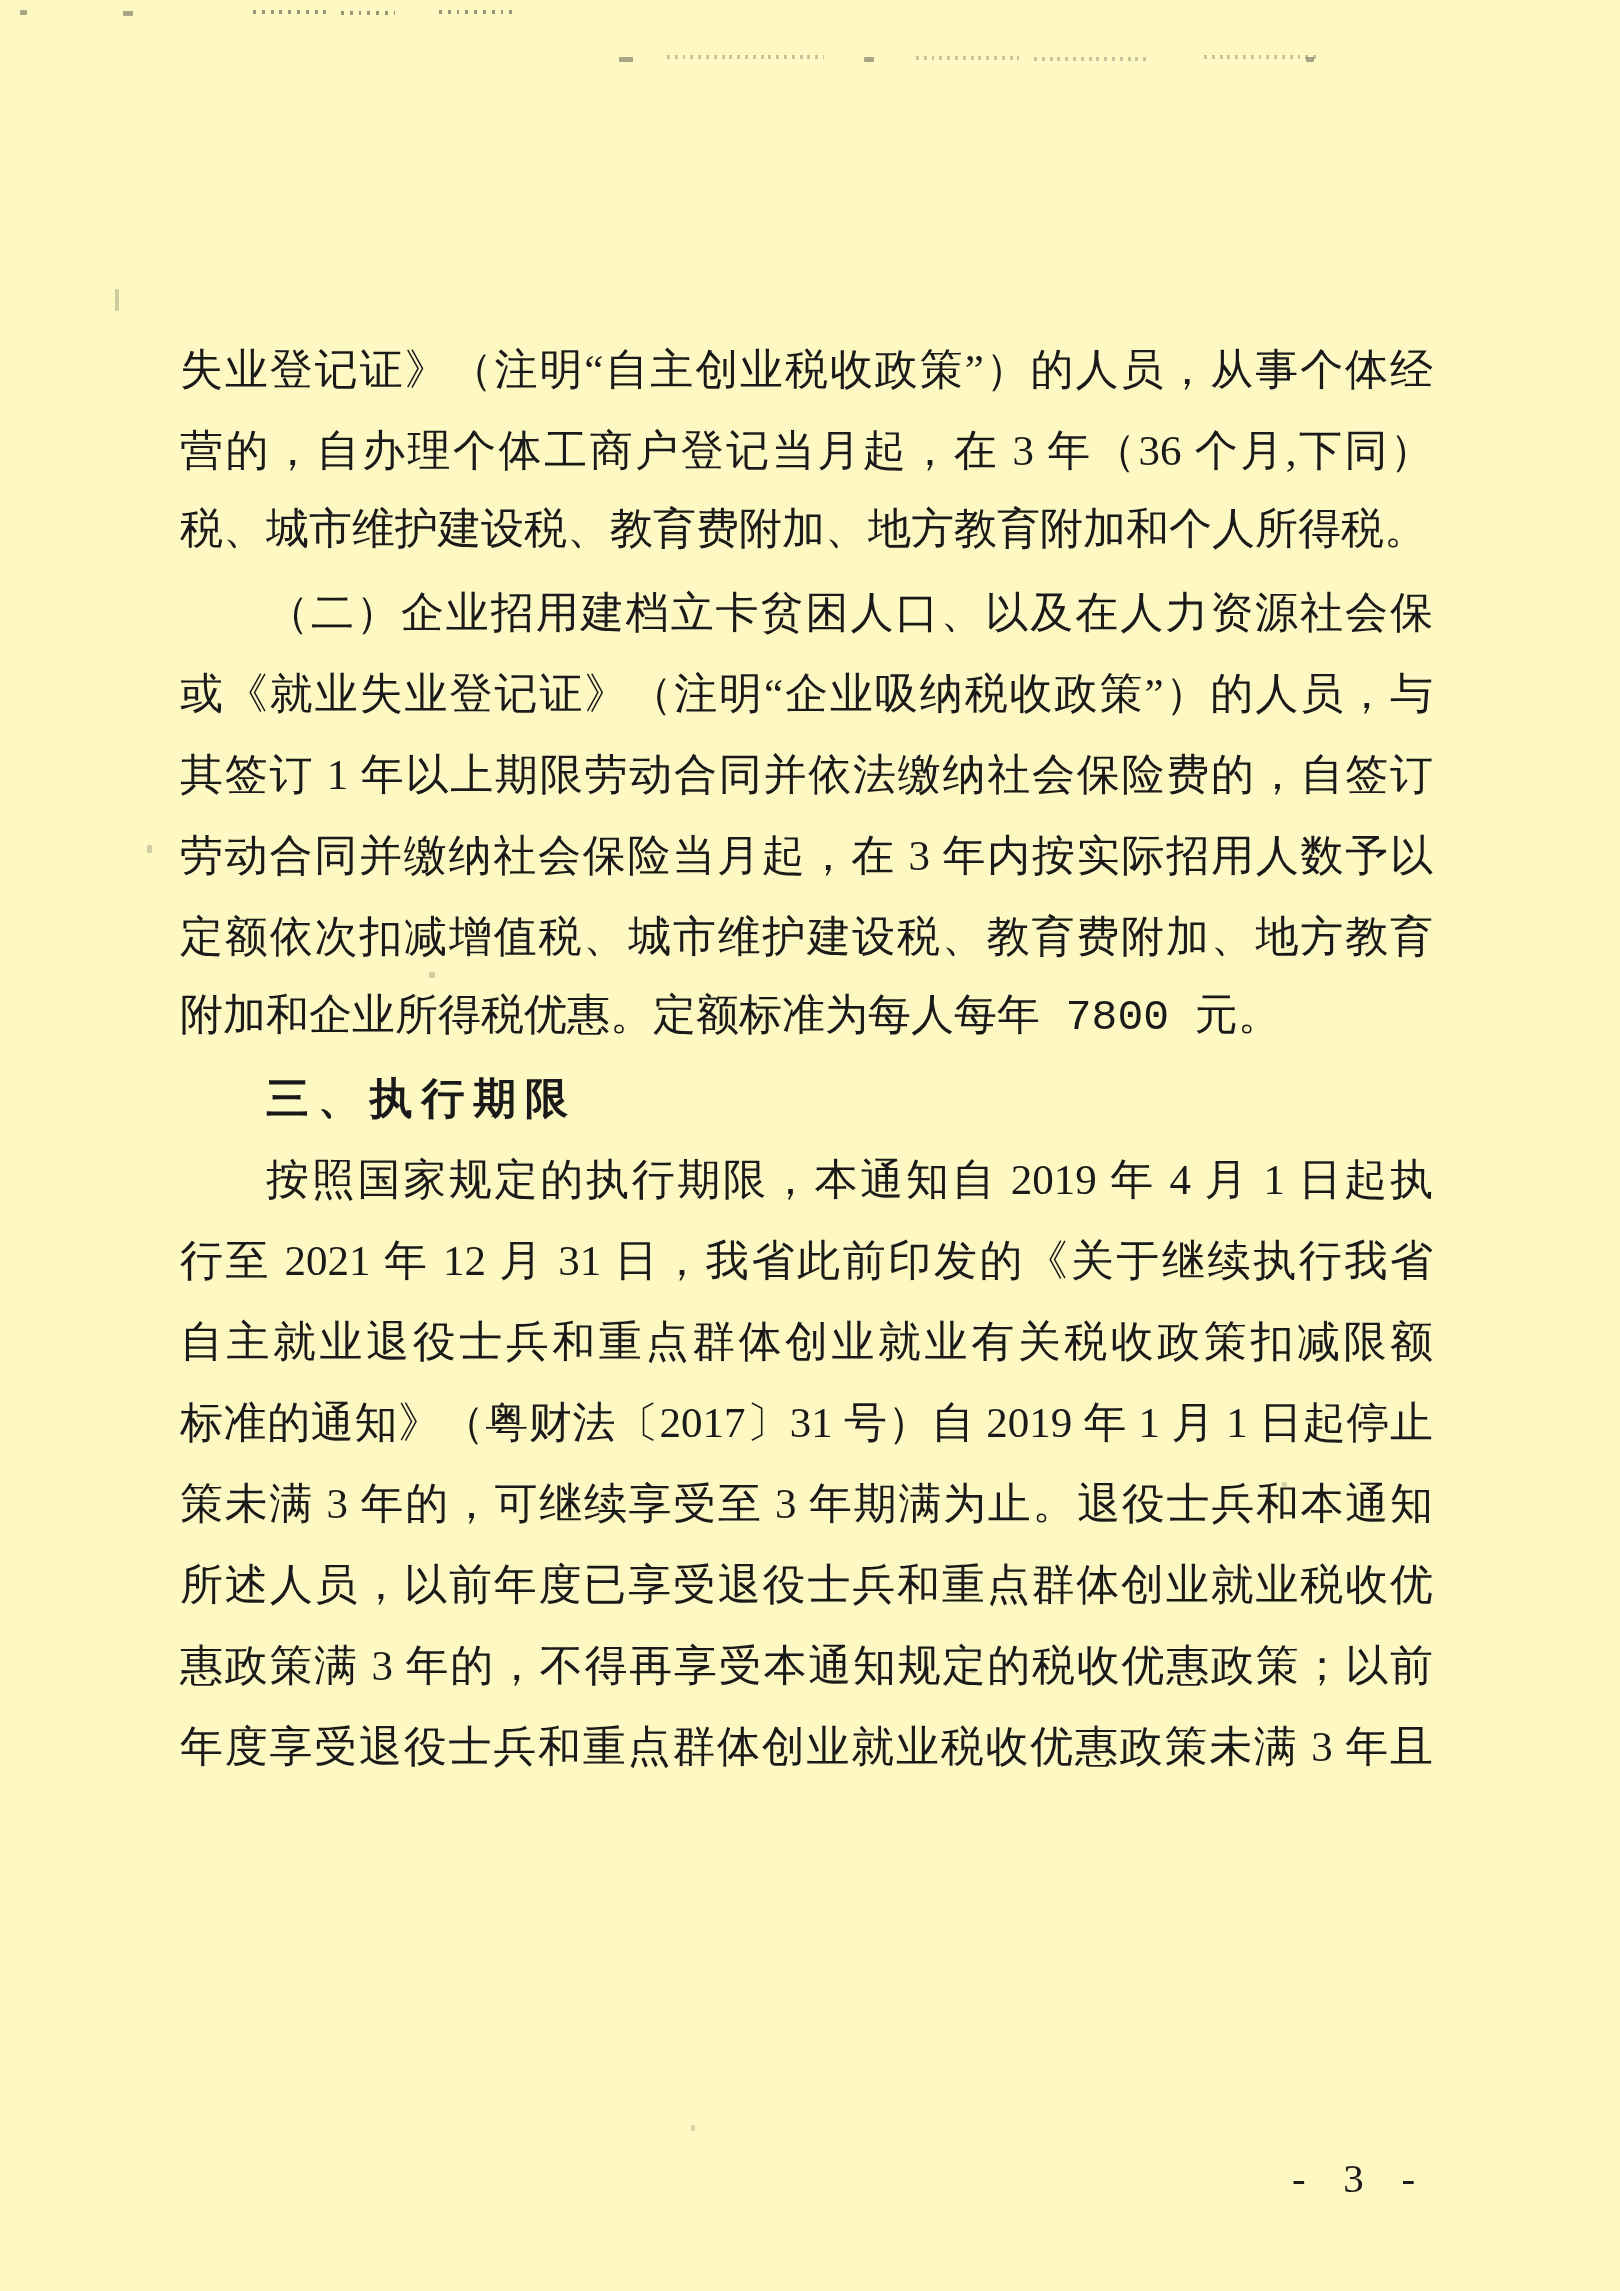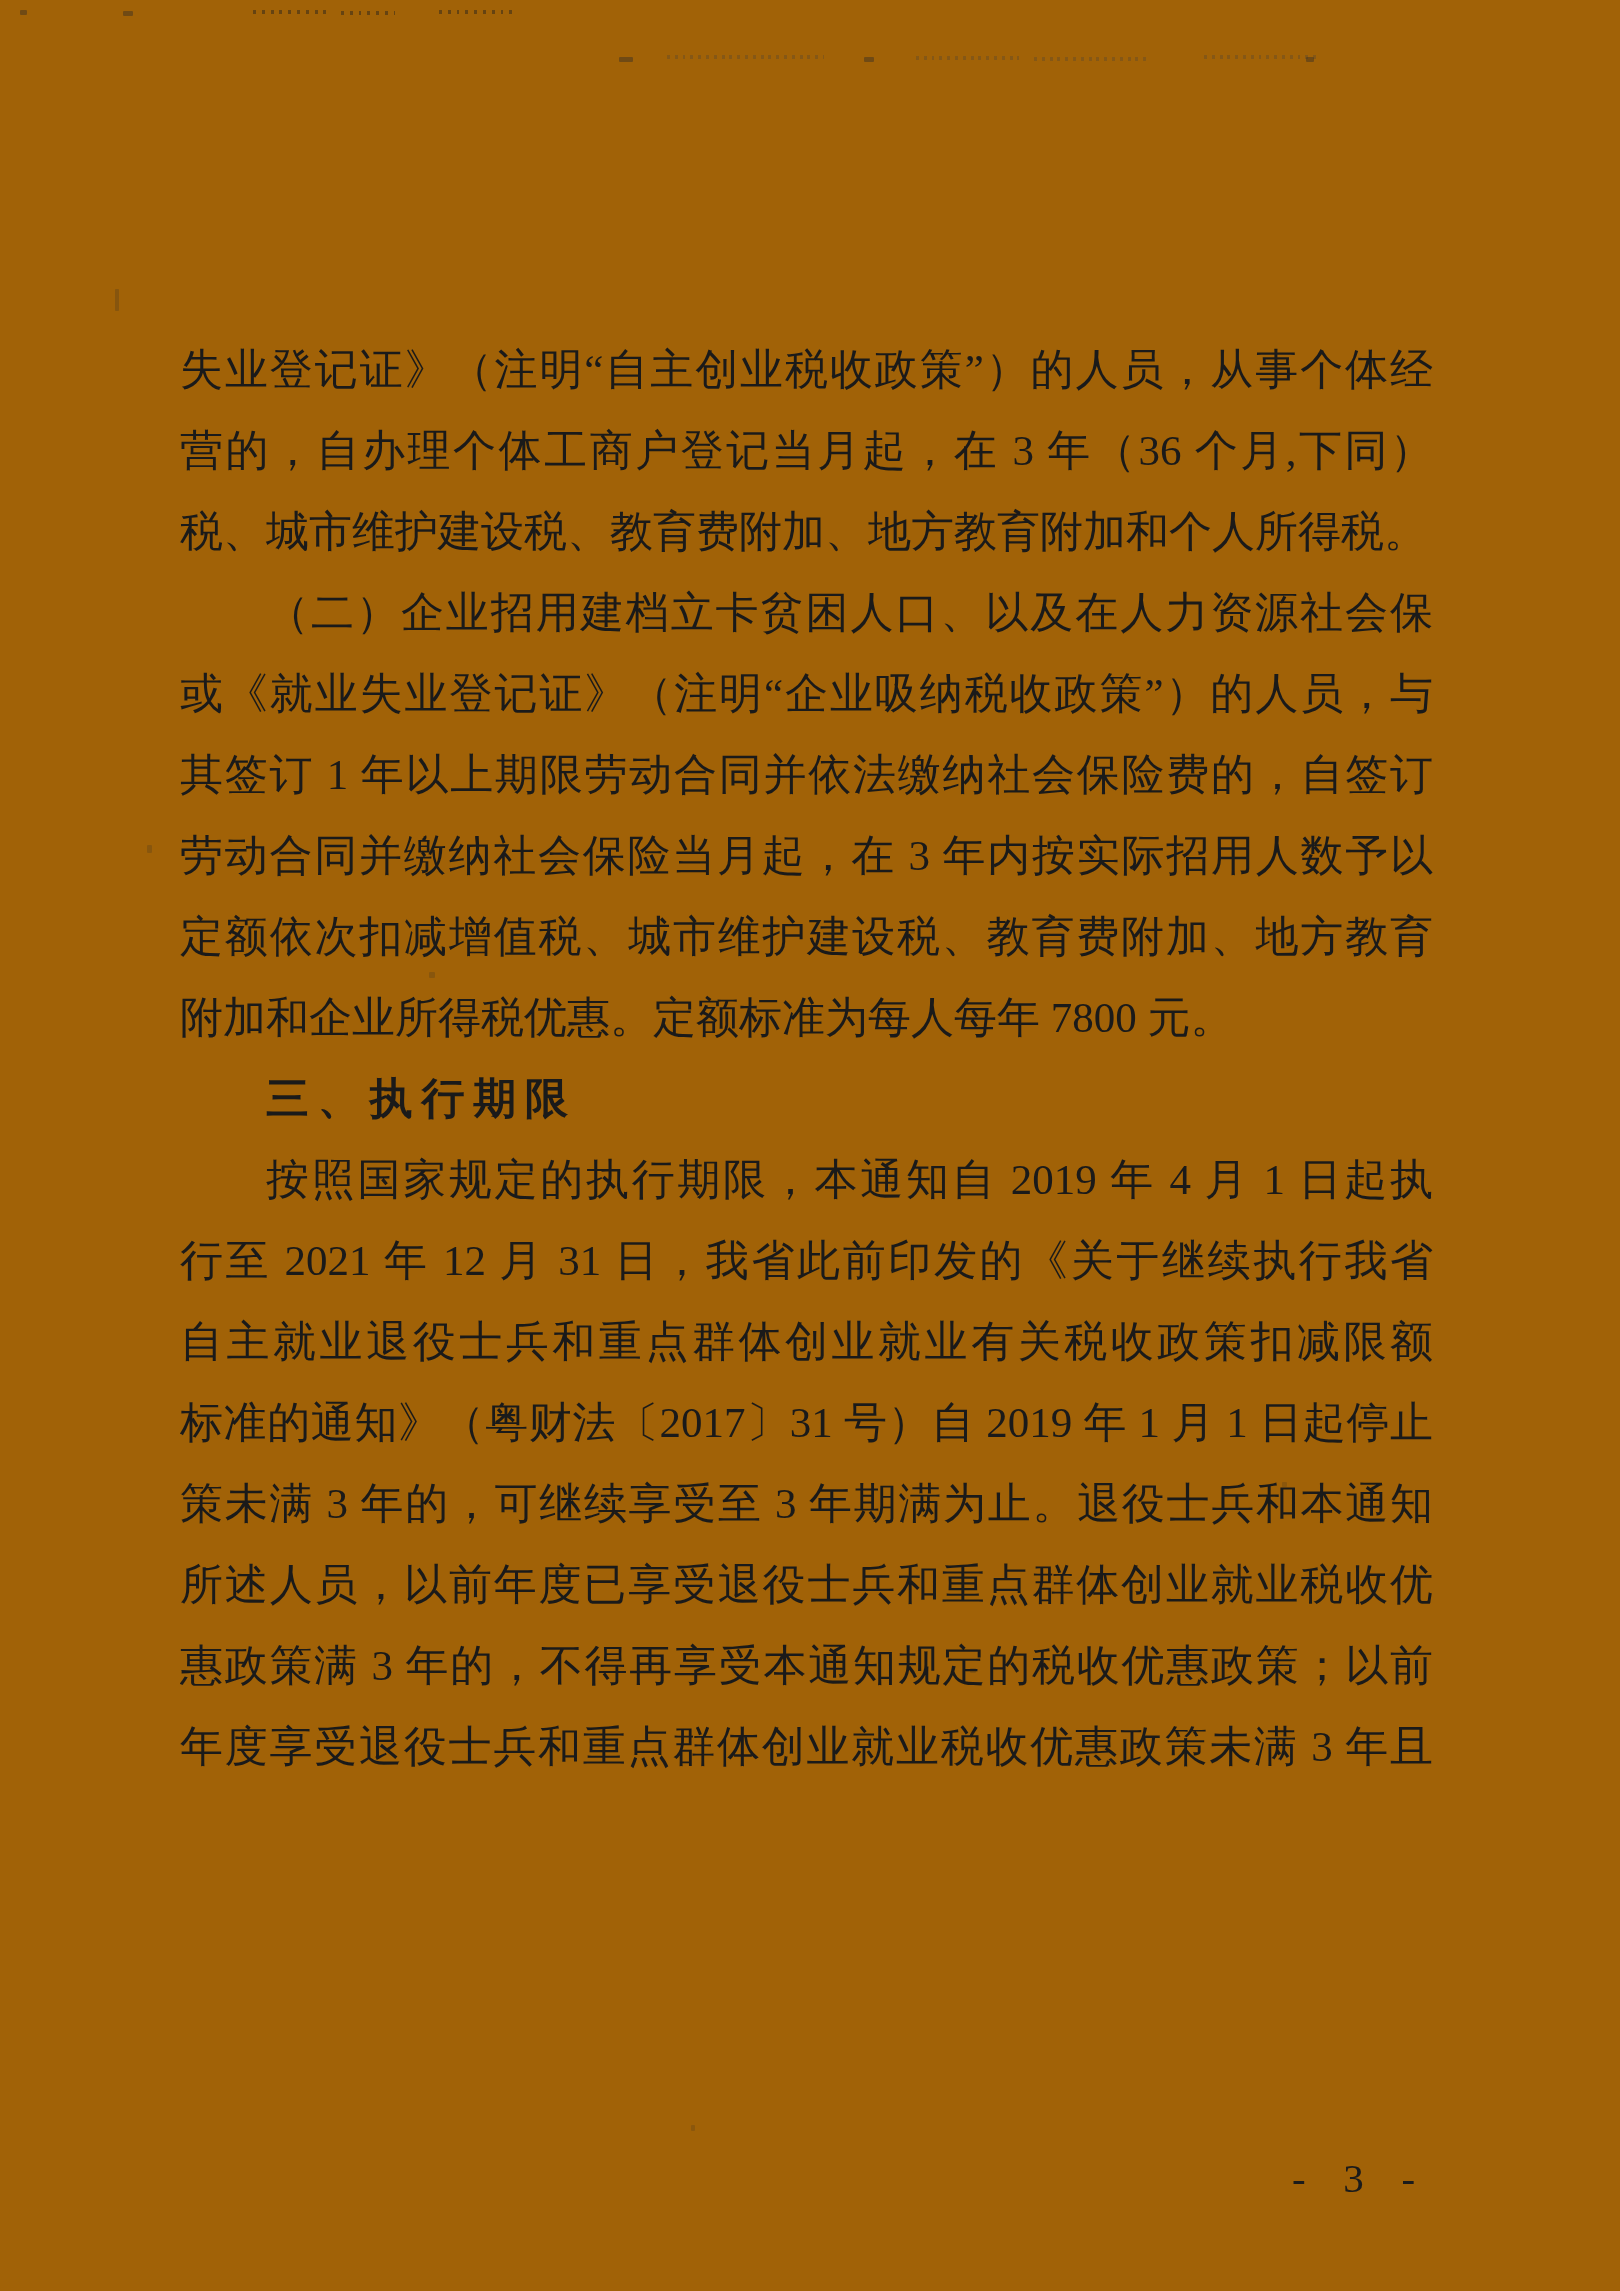--- a/index.html
+++ b/index.html
@@ -4,21 +4,21 @@
 <style>
   html, body {
     margin: 0;
     padding: 0;
     background: #ffffff;
   }
   .page {
     position: relative;
     width: 1620px;
     height: 2292px;
-    background: #a16207;
+    background: #fef9c3;
     overflow: hidden;
     font-family: "Liberation Serif", "DejaVu Serif", serif;
     color: #1a1a1a;
   }
   .text-block {
     position: absolute;
     left: 180px;
     top: 329px;
     width: 1253px;
     font-size: 43px;
@@ -27,20 +27,21 @@
   .line {
     height: 81px;
     overflow: hidden;
     text-align: justify;
     text-align-last: justify;
     text-justify: inter-character;
     word-break: keep-all;
   }
   .line.para-end {
     text-align-last: left;
+    font-family: Liberation Mono, monospace;
   }
   .line.indent {
     text-indent: 86px;
   }
   .line.heading {
     text-align: left;
     text-align-last: left;
     font-family: "Liberation Sans", "DejaVu Sans", sans-serif;
     font-weight: 700;
     letter-spacing: 8.8px;

